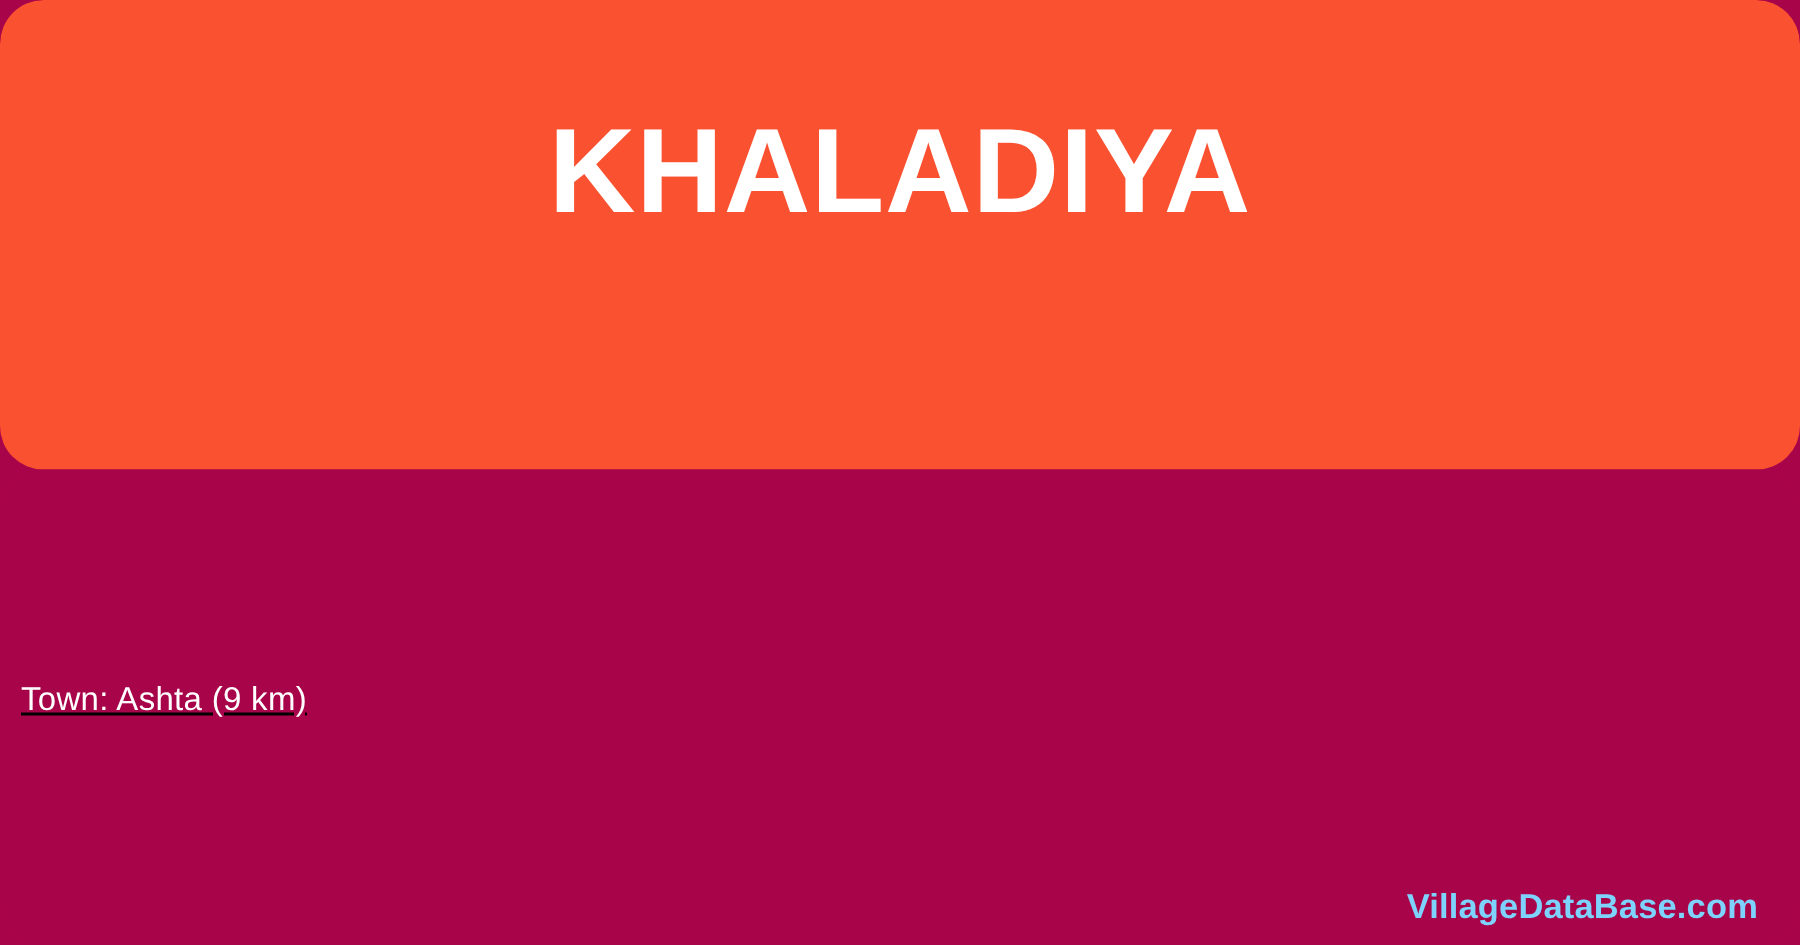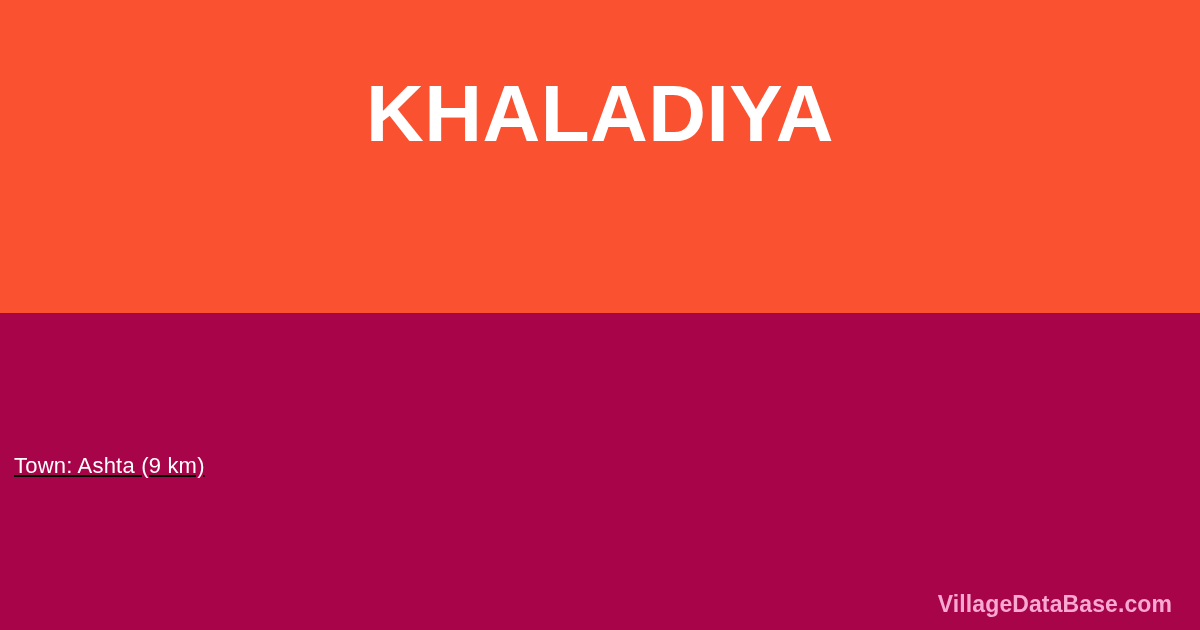--- a/index.html
+++ b/index.html
@@ -1,15 +1,15 @@
 <!DOCTYPE html>
 <html><head>
 <meta charset="utf-8">
 <style>
-  * { margin: 0; padding: 0; box-sizing: border-box; }
+  * { margin: 0; padding: 0; box-sizing: border-box; border-radius: 29px; }
 
   html, body {
     width: 1200px;
     height: 630px;
     overflow: hidden;
   }
 
   body {
     font-family: "Liberation Sans", sans-serif;
     background: #A80449;
@@ -91,21 +91,21 @@
     letter-spacing: 0.2px;
   }
 
   
   .watermark {
     position: absolute;
     right: 28px;
     bottom: 12px;
     font-size: 23px;
     font-weight: 700;
-    color: #f9a8d4;
+    color: #7dd3fc;
     letter-spacing: 0.1px;
     white-space: nowrap;
   }
 </style>
 </head>
 <body>
 
 <div class="card">
 
   <div class="header">

